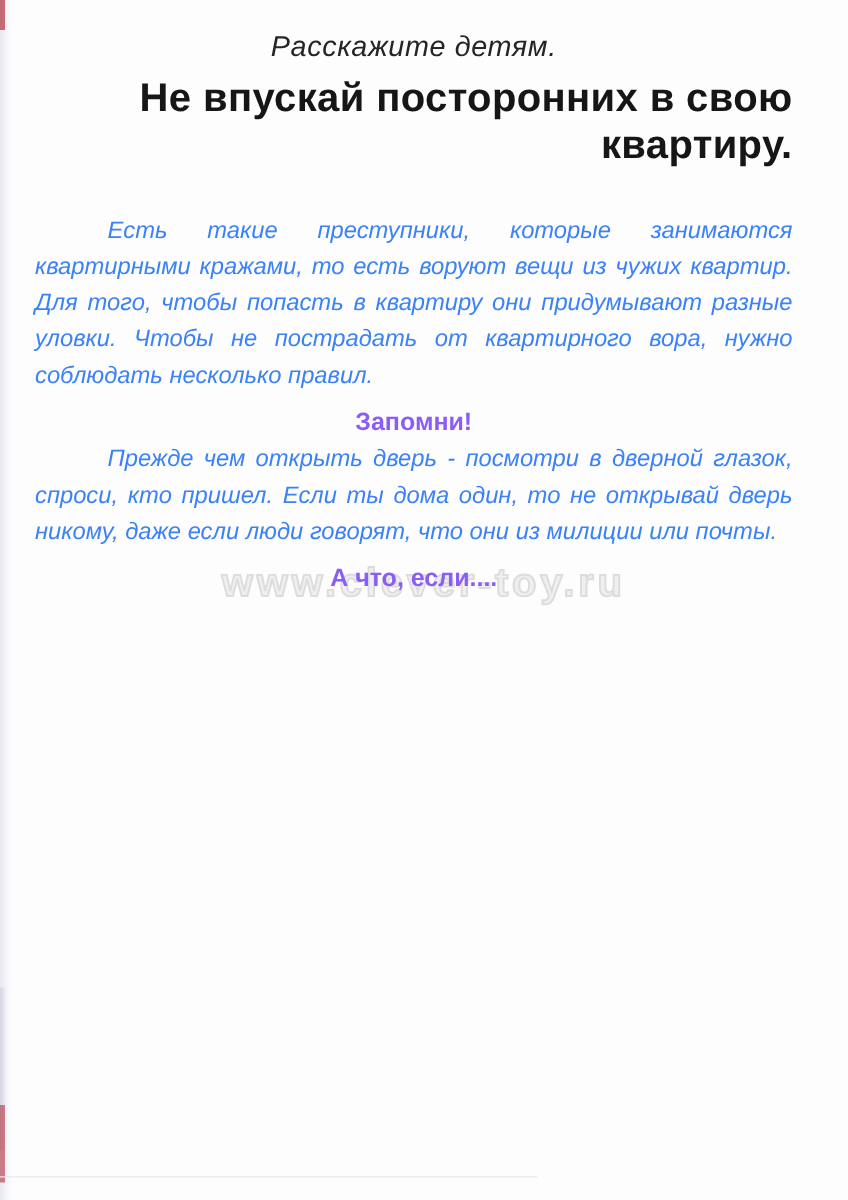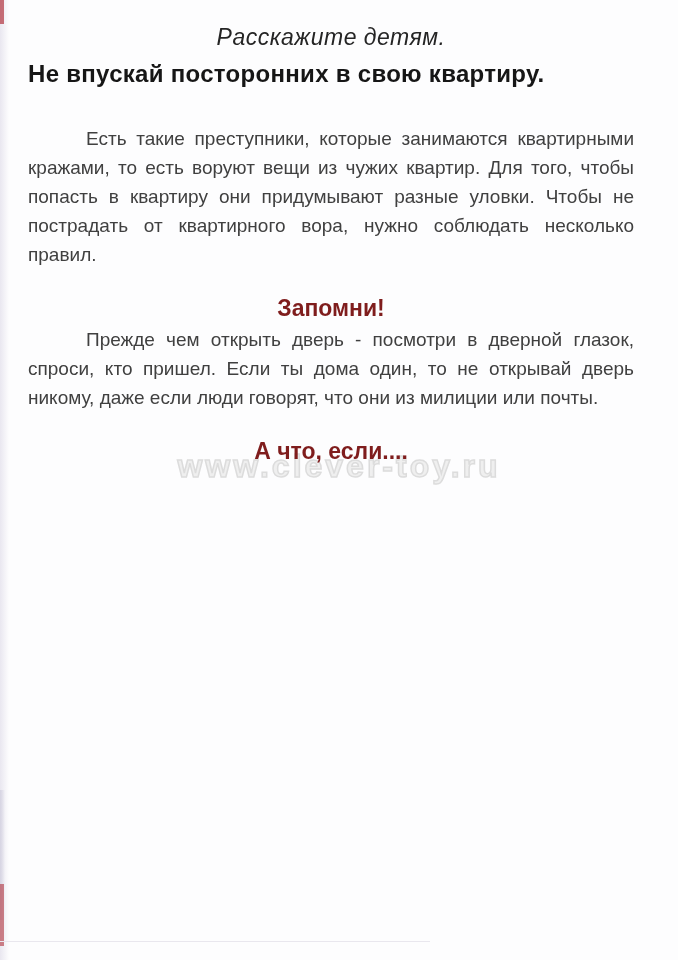--- a/index.html
+++ b/index.html
@@ -46,43 +46,44 @@
   .supertitle {
     margin-top: 24px;
     text-align: center;
     font-style: italic;
     font-size: 23px;
     letter-spacing: .5px;
     color: #252525;
   }
   .title {
     margin-top: 9px;
-    text-align: left;
+    text-align: right;
     font-weight: bold;
-    font-size: 24px;
+    font-size: 32px;
     letter-spacing: .3px;
     color: #161616;
   }
   .para {
     font-size: 19px;
     line-height: 29px;
     text-align: justify;
     text-align-last: left;
     text-indent: 58px;
     margin: 0;
-    color: #404040;
+    color: #3b82f6;
+    font-style: italic;
   }
   .para.first { margin-top: 36px; }
   .section-heading {
-    margin-top: 26px;
+    margin-top: 12px;
     margin-bottom: 3px;
     text-align: center;
     font-weight: bold;
-    font-size: 23px;
-    color: #7f1d1d;
+    font-size: 20px;
+    color: #8b5cf6;
   }
   
   .watermark {
     position: absolute; z-index: 0;
     top: 448px; left: 50%;
     transform: translateX(-50%);
     white-space: nowrap;
     font-weight: bold;
     font-size: 32px;
     letter-spacing: 3px;

